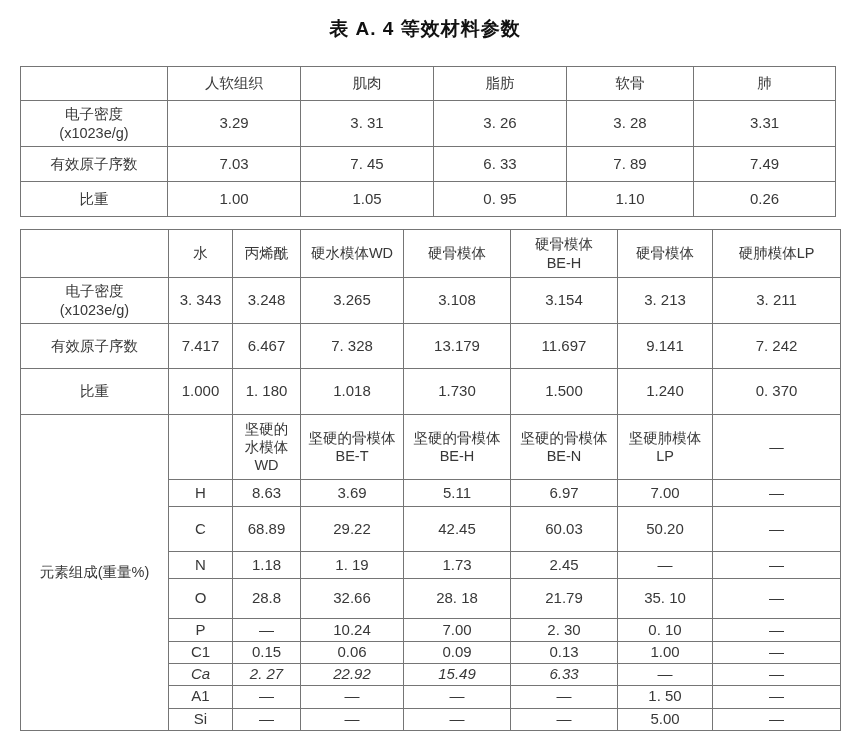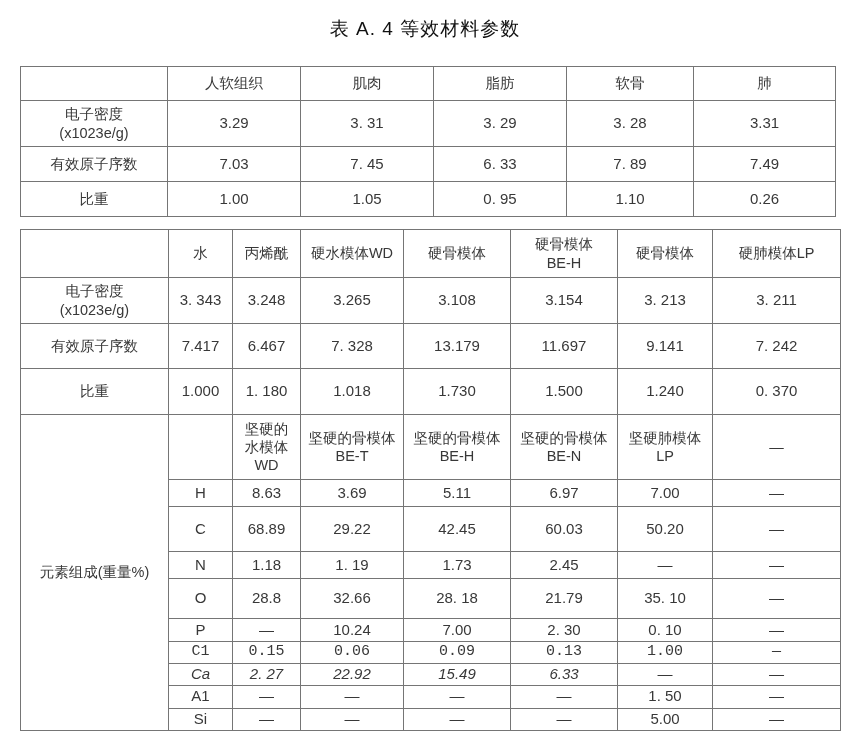--- a/index.html
+++ b/index.html
@@ -3,21 +3,21 @@
 <meta charset="utf-8">
 <style>
   html,body{margin:0;padding:0;}
   body{
     width:850px;height:747px;background:#ffffff;
     font-family:"Liberation Sans","DejaVu Sans",sans-serif;
     color:#383838;overflow:hidden;
   }
   .page-title{
     margin:0;padding-top:16px;height:30px;
-    text-align:center;font-size:19px;font-weight:normal;color:#111111;
+    text-align:center;font-size:19px;font-weight:bold;color:#111111;
     letter-spacing:1px;
   }
   .tbl{
     border-collapse:collapse;table-layout:fixed;
     margin-left:20px;
   }
   #t1{margin-top:20px;width:815px;}
   #t2{margin-top:12px;width:820px;}
   .tbl td{
     border:1px solid #757575;
@@ -37,21 +37,21 @@
   #t2 tr:nth-child(1){height:48px;}
   #t2 tr:nth-child(2){height:46px;}
   #t2 tr:nth-child(3){height:45px;}
   #t2 tr:nth-child(4){height:46px;}
   #t2 tr:nth-child(5){height:65px;}
   #t2 tr:nth-child(6){height:27px;}
   #t2 tr:nth-child(7){height:45px;}
   #t2 tr:nth-child(8){height:27px;}
   #t2 tr:nth-child(9){height:40px;}
   #t2 tr:nth-child(10){height:23px;}
-  #t2 tr:nth-child(11){height:21px;font-family:Liberation Mono, monospace;}
+  #t2 tr:nth-child(11){height:21px;}
   #t2 tr:nth-child(12){height:22px;font-style:italic;}
   #t2 tr:nth-child(13){height:23px;}
   #t2 tr:nth-child(14){height:22px;margin-top:24px;}
 </style>
 </head>
 <body>
 
 <h1 class="page-title">表 A. 4  等效材料参数</h1>
 
 <table id="t1" class="tbl">
@@ -70,21 +70,21 @@
         <td class="lbl">肌肉</td>
         <td class="lbl">脂肪</td>
         <td class="lbl">软骨</td>
         <td class="lbl">肺</td>
       </tr>
       <tr>
         <td class="lbl">电子密度
 (x1023e/g)</td>
         <td>3.29</td>
         <td>3. 31</td>
-        <td>3. 29</td>
+        <td>3. 26</td>
         <td>3. 28</td>
         <td>3.31</td>
       </tr>
       <tr>
         <td class="lbl">有效原子序数</td>
         <td>7.03</td>
         <td>7. 45</td>
         <td>6. 33</td>
         <td>7. 89</td>
         <td>7.49</td>

